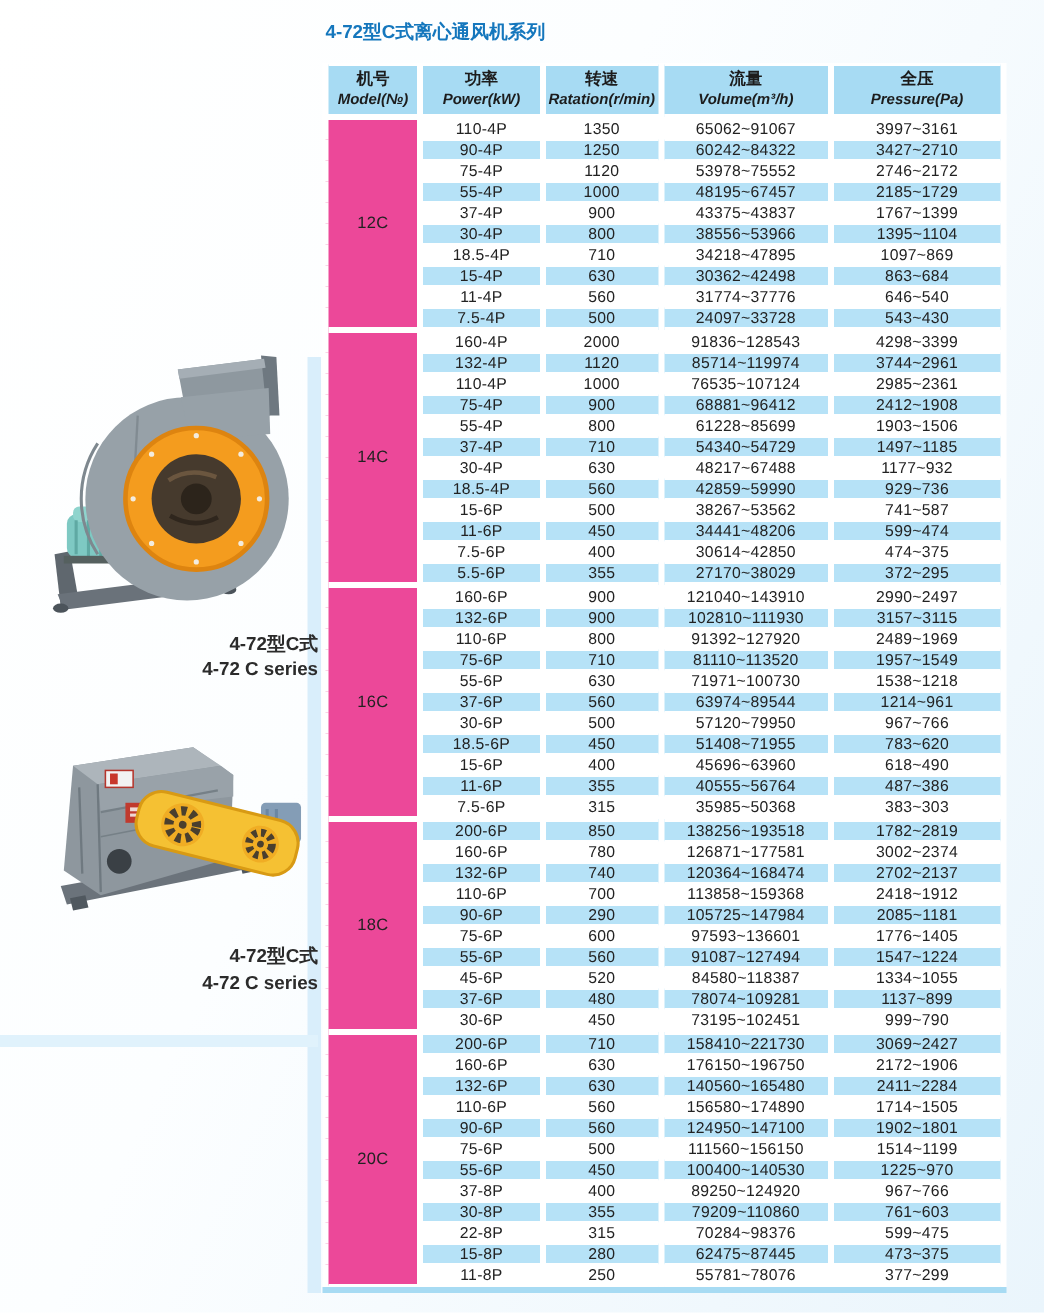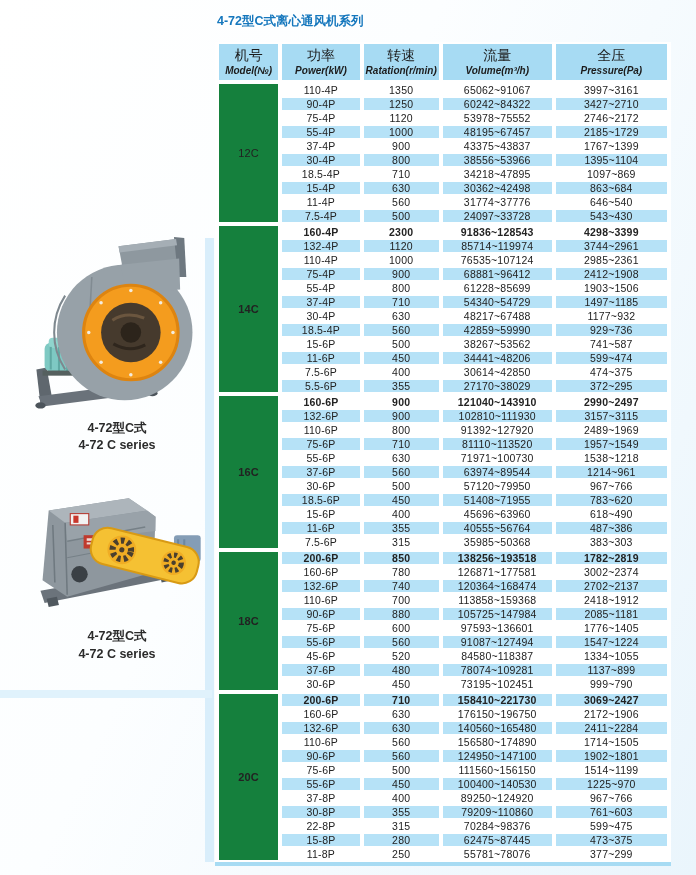--- a/index.html
+++ b/index.html
@@ -12,33 +12,33 @@
   .strip-h { position:absolute; left:0; top:690px; width:212px; height:8px; background:#e0f2fc; }
 
   .title-row { position:absolute; left:217px; top:13px; display:flex; gap:30px; white-space:nowrap; }
   .title-zh { color:#1577bd; font-weight:bold; font-size:12.5px; }
   .title-en { color:#404040; font-weight:bold; font-size:12px;margin-top:32px; }
 
   .table-wrap { position:absolute; left:215px; top:42px; width:456px; }
   table { width:100%; border-collapse:collapse; table-layout:fixed; }
   th, td { border:solid #ffffff; text-align:center; }
   th { border-width:2px 4px 4px 4px; background:#a7dbf3; color:#1c1c1c; padding:2px 0 3px 0; line-height:1.3; }
-  th .zh { font-size:14px; font-weight:normal; display:block; }
+  th .zh { font-size:11px; font-weight:bold; display:block; }
   th .en { font-size:10px; font-weight:bold; display:block;font-style:italic; }
   td { border-width:2px 4px; height:12px; font-size:10.5px; color:#222; padding:0 1px; line-height:1; letter-spacing:0.2px; }
   tbody tr:nth-child(odd) td { background:#ffffff; }
   tbody tr:nth-child(even) td { background:#b6e2f7; }
-  tbody tr td.model-cell { background:#15803d; font-size:11px; }
-  tr.group-start td { border-top-width:4px;font-weight:bold; }
+  tbody tr td.model-cell { background:#ec4899; font-size:11px; }
+  tr.group-start td { border-top-width:4px; }
   .bottom-bar { height:4px; background:#a7dbf3; }
 
   figure { margin:0; position:absolute; text-align:center; }
   .figure1 { left:22px; top:236px; width:190px; }
   .figure2 { left:22px; top:490px; width:190px; }
-  figcaption { font-size:12.5px; font-weight:bold; color:#2b2b2b; line-height:1.4; margin-top:3px; }
+  figcaption { font-size:12.5px; font-weight:bold; color:#2b2b2b; line-height:1.4; margin-top:3px;text-align:right; }
   figcaption span { display:block; }
 </style>
 </head>
 <body>
 
 <div class="strip-v"></div>
 <div class="strip-h"></div>
 
 <div class="title-row">
   <span class="title-zh">4-72型C式离心通风机系列</span>
@@ -230,21 +230,21 @@
         </tr>
         <tr>
           <td>7.5-4P</td>
           <td>500</td>
           <td>24097~33728</td>
           <td>543~430</td>
         </tr>
         <tr class="group-start">
           <td rowspan="12" class="model-cell">14C</td>
           <td>160-4P</td>
-          <td>2300</td>
+          <td>2000</td>
           <td>91836~128543</td>
           <td>4298~3399</td>
         </tr>
         <tr>
           <td>132-4P</td>
           <td>1120</td>
           <td>85714~119974</td>
           <td>3744~2961</td>
         </tr>
         <tr>
@@ -394,21 +394,21 @@
           <td>2702~2137</td>
         </tr>
         <tr>
           <td>110-6P</td>
           <td>700</td>
           <td>113858~159368</td>
           <td>2418~1912</td>
         </tr>
         <tr>
           <td>90-6P</td>
-          <td>880</td>
+          <td>290</td>
           <td>105725~147984</td>
           <td>2085~1181</td>
         </tr>
         <tr>
           <td>75-6P</td>
           <td>600</td>
           <td>97593~136601</td>
           <td>1776~1405</td>
         </tr>
         <tr>

